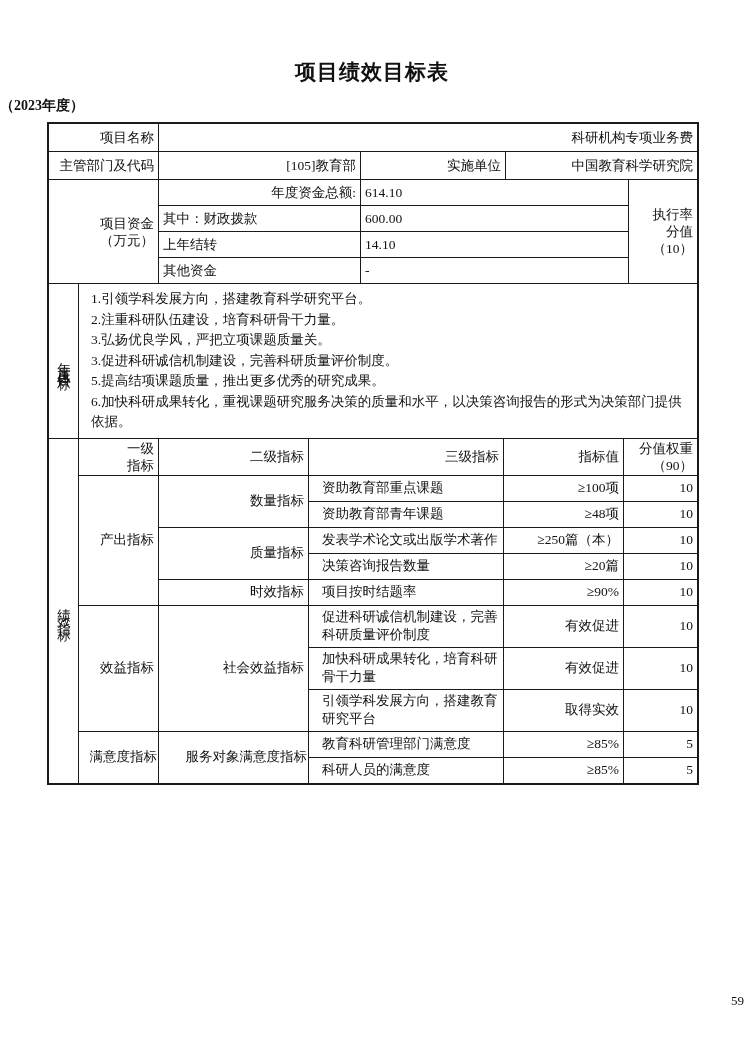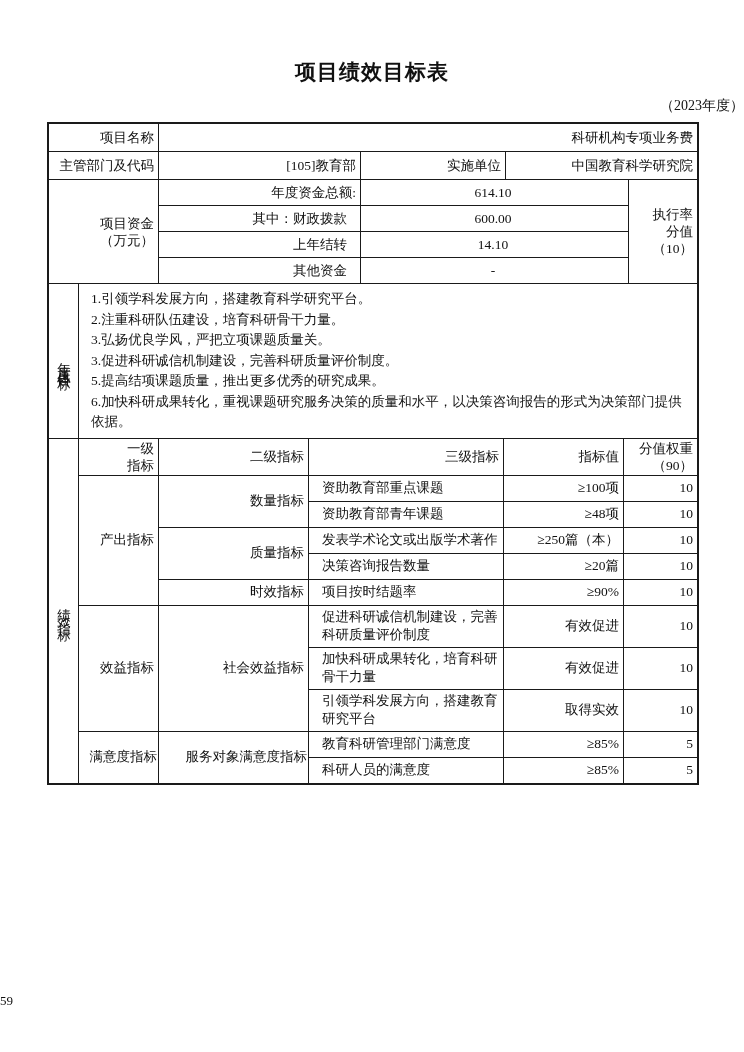--- a/index.html
+++ b/index.html
@@ -16,22 +16,23 @@
     position: absolute;
     top: 58px; left: 0; right: 0;
     text-align: center;
     font-size: 21px;
     font-weight: bold;
     letter-spacing: 1px;
   }
   .doc-subtitle {
     position: absolute;
     top: 97px; left: 0; right: 0;
-    text-align: right;
+    text-align: left;
     font-size: 14px;
+    font-weight: bold;
   }
   .table-wrap {
     position: absolute;
     top: 122px; left: 47px;
     width: 652px;
     border: 1.5px solid #1a1a1a;
     box-sizing: border-box;
   }
   table {
     border-collapse: collapse;
@@ -40,23 +41,23 @@
   }
   table + table { margin-top: -1px; }
   td {
     border: 1px solid #1a1a1a;
     font-size: 13.5px;
     padding: 1px 4px;
     vertical-align: middle;
     overflow: hidden;
   }
   .c { text-align: right; }
-  .r { text-align: center; padding-right: 7px; }
+  .r { text-align: left; padding-right: 7px; }
   .l { text-align: right; padding-left: 6px; }
-  .rn { text-align: right; padding-right: 13px; }
+  .rn { text-align: left; padding-right: 13px; }
   .pre { white-space: pre-line; line-height: 17px; }
   .vcell { padding: 0; }
   .vtext {
     display: block;
     margin: 0 auto;
     writing-mode: vertical-lr;
     text-orientation: upright;
     letter-spacing: 3px;
     font-size: 13.5px;
   }
@@ -67,21 +68,21 @@
   }
   .goal-line {
     font-size: 13.5px;
     line-height: 20.5px;
     text-align: left;
   }
   .l3cell { text-align: left; padding-left: 13px; line-height: 18px; }
   .page-number {
     position: absolute;
     top: 993px; left: 0; right: 0;
-    text-align: left;
+    text-align: right;
     font-size: 13px;
   }
 </style>
 </head>
 <body>
 
 <div class="page">
 
   <div class="doc-title">项目绩效目标表</div>
   <div class="doc-subtitle">（2023年度）</div>

